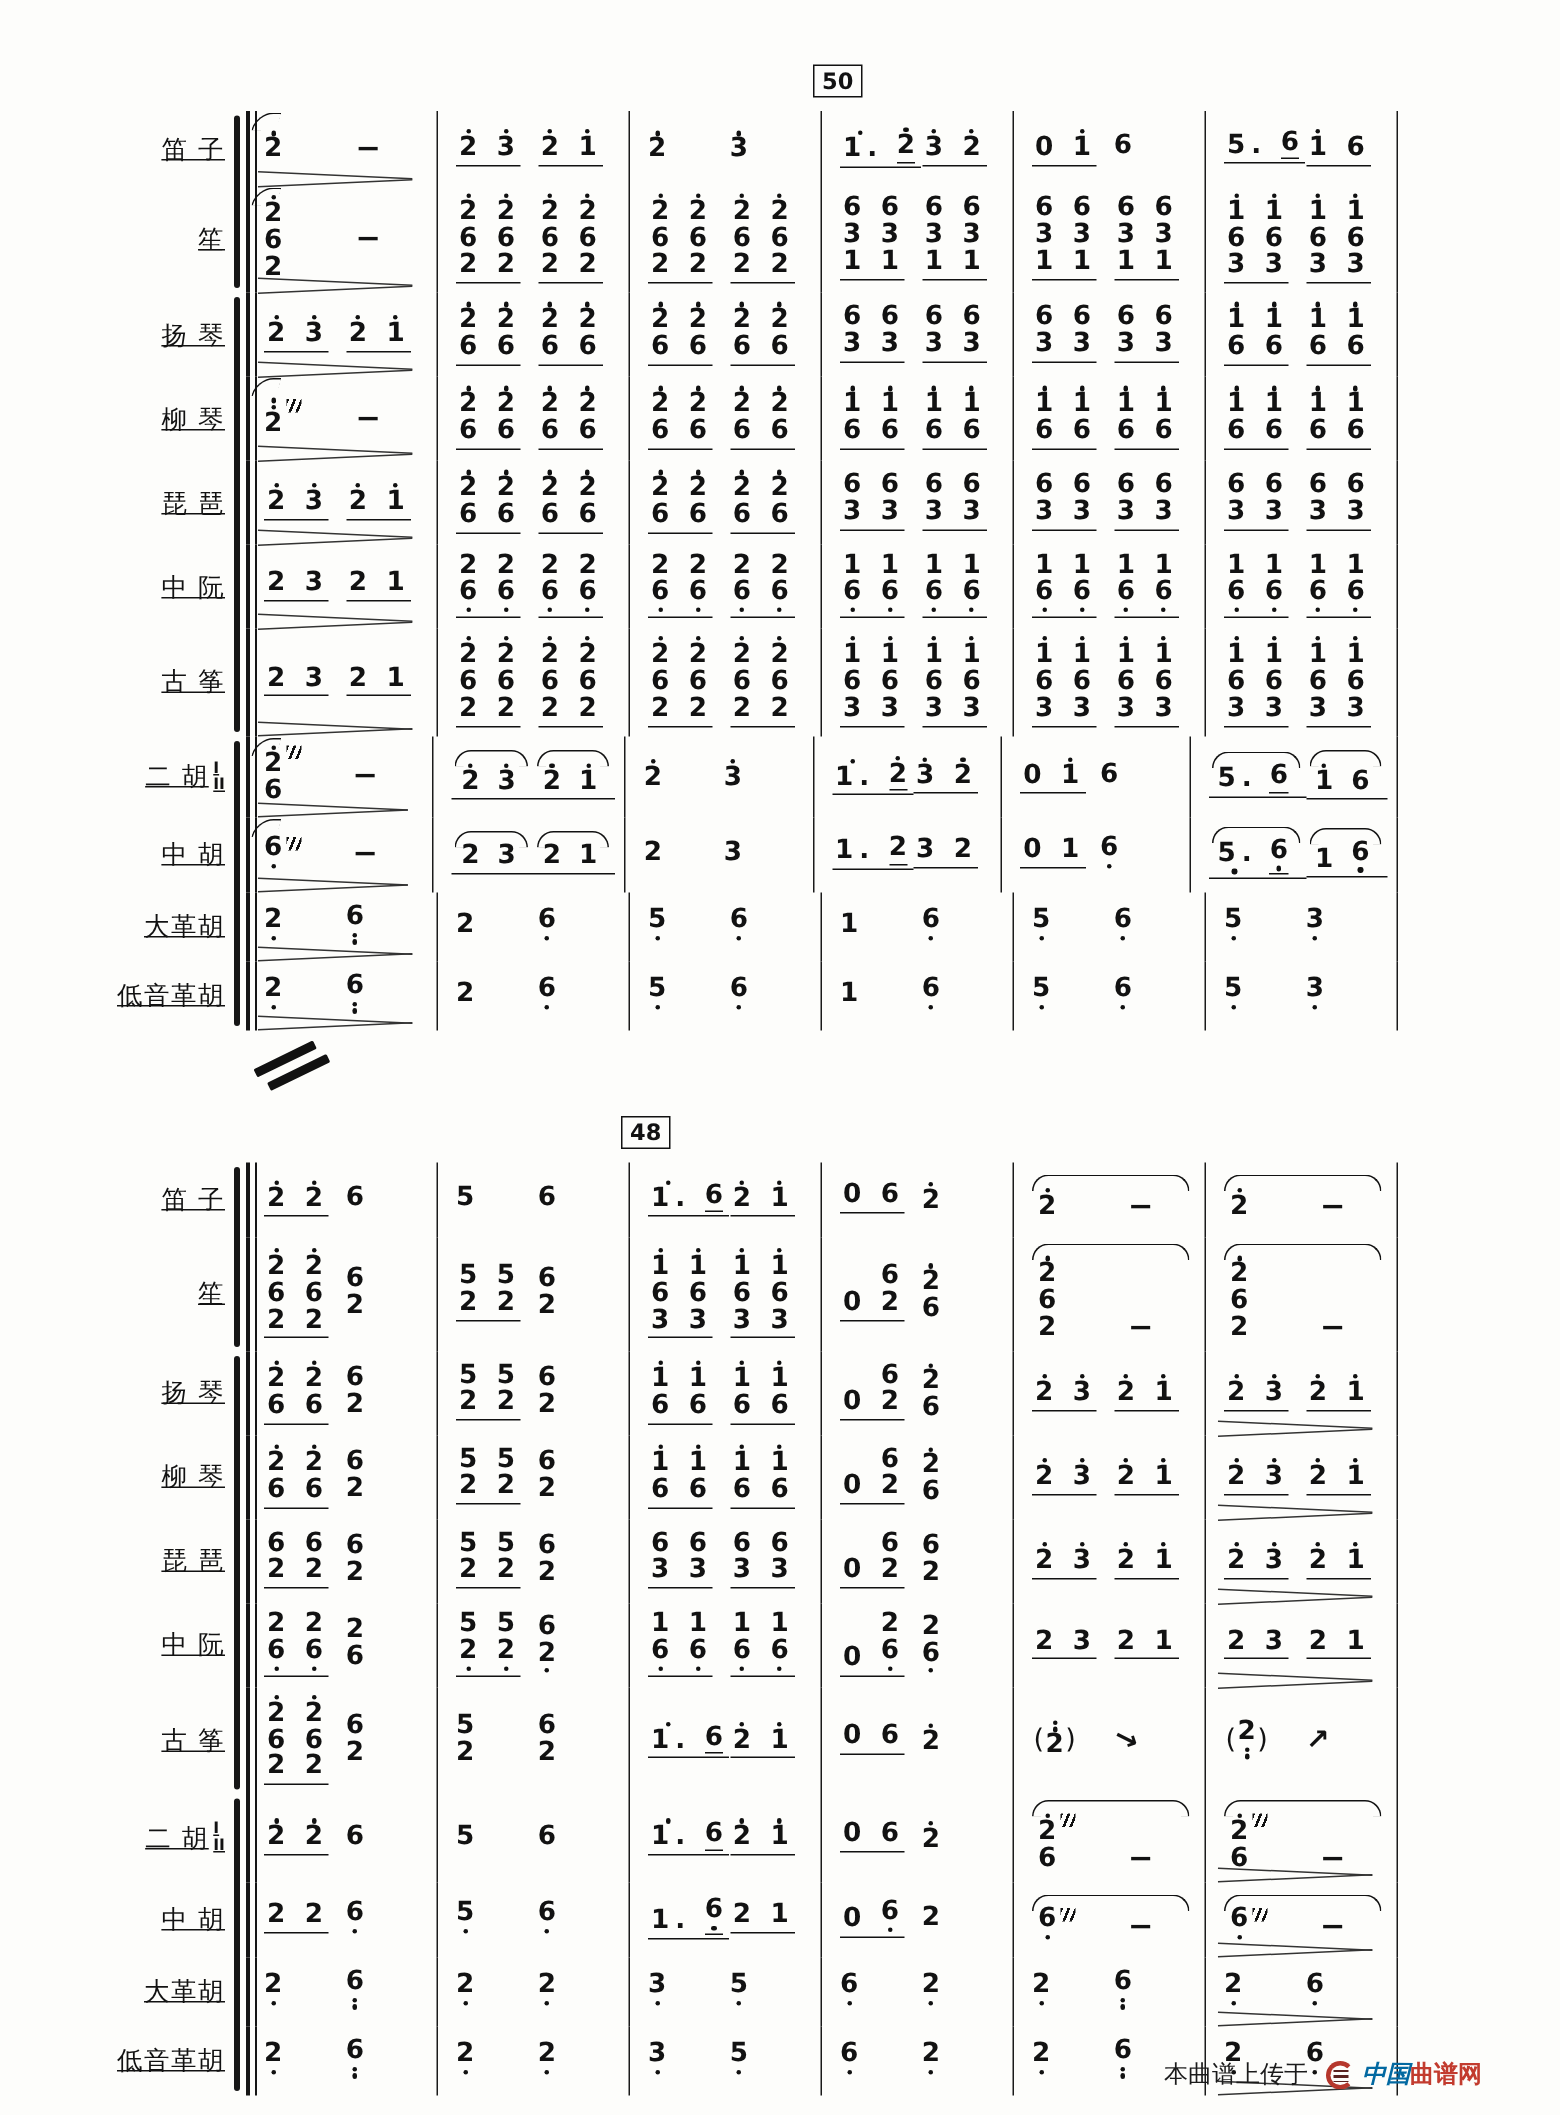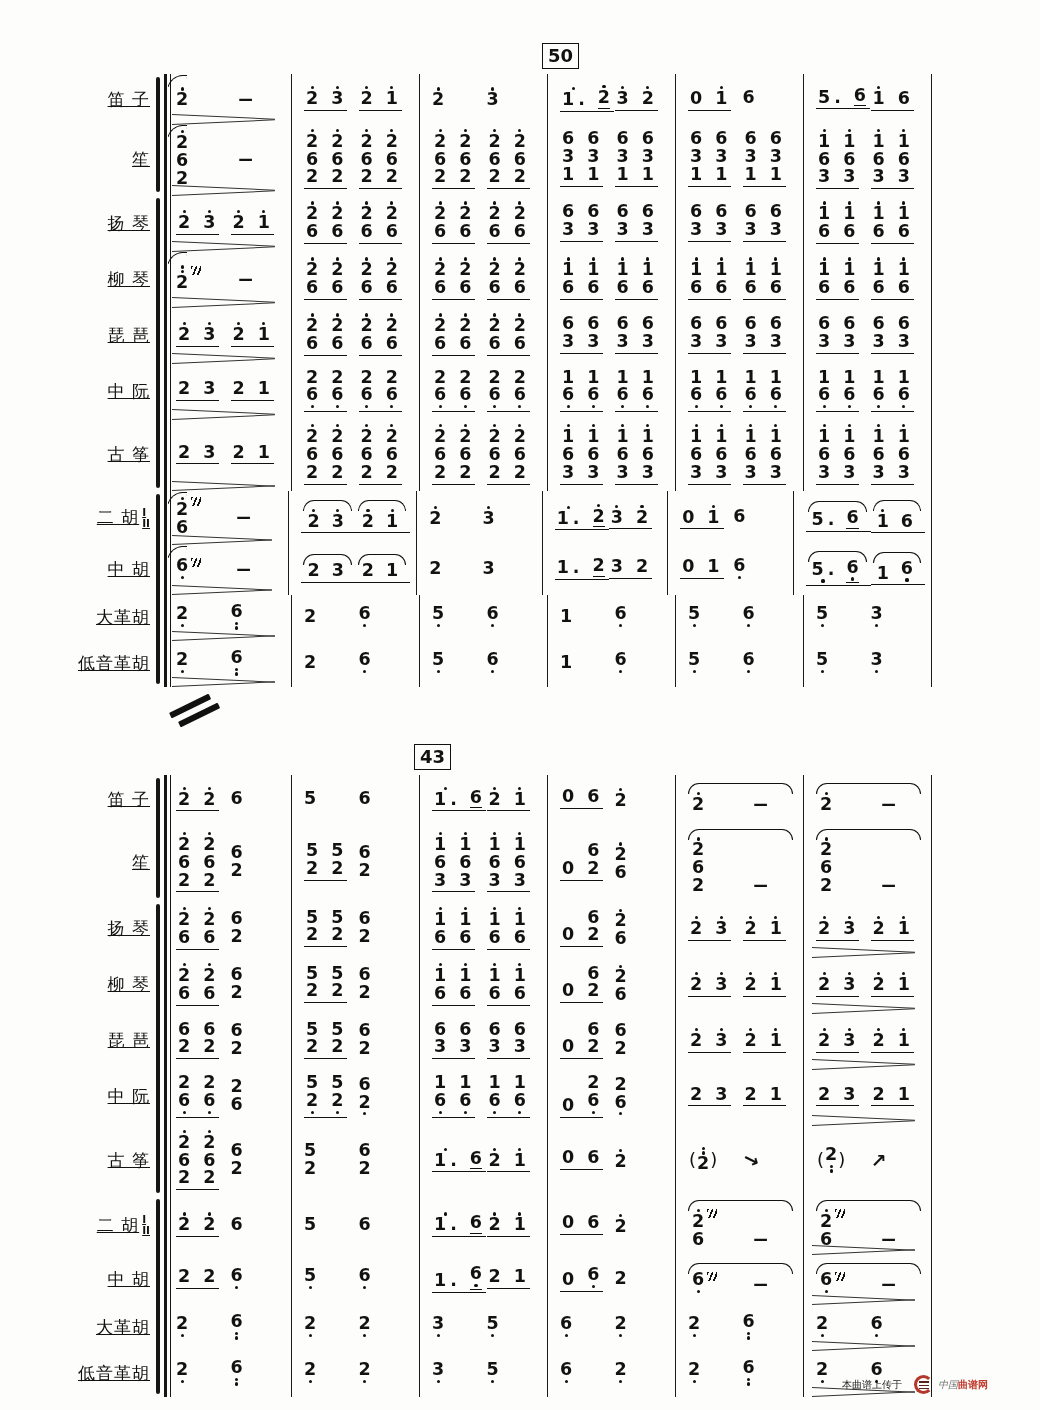--- a/index.html
+++ b/index.html
@@ -31,36 +31,36 @@
   .dash{font-weight:700;font-size:18px;display:inline-block;transform:scaleX(1.8);margin:0 10px;}
   .arrow{font-size:19px;font-weight:600;}
   .arrow-dn{display:inline-block;transform:rotate(-18deg);}
   .bm{display:inline-flex;align-items:flex-end;gap:13px;border-bottom:1.8px solid #111;padding:0 4px 2px 2px;}
   .arc{display:inline-flex;align-items:flex-end;gap:12px;position:relative;padding:8px 8px 0 4px;}
   .arc::before{content:'';position:absolute;top:0;left:0;right:0;height:10px;border:1.8px solid #111;border-bottom:none;
                border-radius:12px 12px 0 0;}
   .cell.full > .arc{display:flex;justify-content:space-between;padding-right:18px;margin-right:4px;}
   .lead{position:absolute;left:5px;top:1px;width:16px;height:11px;border-top:1.8px solid #111;border-left:1.8px solid #111;
         border-top-left-radius:12px;transform:skewX(-14deg);}
-  .reh{position:absolute;top:-31px;left:-6px;border:1.8px solid #111;padding:0 5px;font-size:18px;font-weight:700;
+  .reh{position:absolute;top:-31px;left:-6px;border:1.8px solid #111;padding:0 5px;font-size:15px;font-weight:700;
        background:#fdfdfb;line-height:1.35;z-index:3;}
   .hp{position:absolute;left:8px;right:16px;bottom:-1px;height:11px;pointer-events:none;}
   .hp i{position:absolute;left:0;right:0;height:1.3px;background:#333;transform-origin:left center;display:block;}
   .hp i.t{top:0;transform:rotate(2.6deg);}
   .hp i.b{bottom:0;transform:rotate(-2.6deg);}
   .caes{height:40px;position:relative;margin:8px 0 -6px 120px;width:80px;}
   .caes span{position:absolute;width:44px;height:5.5px;background:#111;transform:rotate(-26deg);border-radius:1px;}
   .caes span:nth-child(1){top:8px;left:0;}
   .caes span:nth-child(2){top:17px;left:9px;}
-  .watermark{position:absolute;right:52px;bottom:16px;font-size:10px;display:flex;align-items:center;color:#1b1b1b;}
+  .watermark{position:absolute;right:52px;bottom:16px;font-size:16px;display:flex;align-items:center;color:#1b1b1b;}
   .logo{display:inline-block;width:13px;height:13px;border:3.2px solid #b5372c;border-radius:50%;
         border-right-color:transparent;position:relative;margin:0 5px 0 12px;}
   .logo::after{content:'';position:absolute;left:2px;right:1px;top:2.5px;bottom:2.5px;
         background:repeating-linear-gradient(#5a2320 0 1.6px,transparent 1.6px 3.6px);}
-  .site-dark{color:#737373;font-weight:400;font-style:italic;}
+  .site-dark{color:#0369a1;font-weight:700;font-style:italic;}
   .site-red{color:#c23b2e;font-weight:700;}
 </style>
 </head>
 <body>
 
 <div class="page">
   <div class="score" id="score">
       <div class="system">
         <div class="igroup">
           <div class="row" style="min-height: 50px;">
@@ -3042,21 +3042,21 @@
                   <span class="nt">
                     <span class="mem">
                       <span class="da">
                         <i class="dot"></i>
                       </span>
                       <span class="dg">1</span>
                     </span>
                   </span>
                 </span>
               </span>
-              <span class="reh">43</span>
+              <span class="reh">48</span>
             </div>
             <div class="cell">
               <span class="bm">
                 <span class="ntw">
                   <span class="nt">
                     <span class="mem">
                       <span class="dg">0</span>
                     </span>
                   </span>
                 </span>

